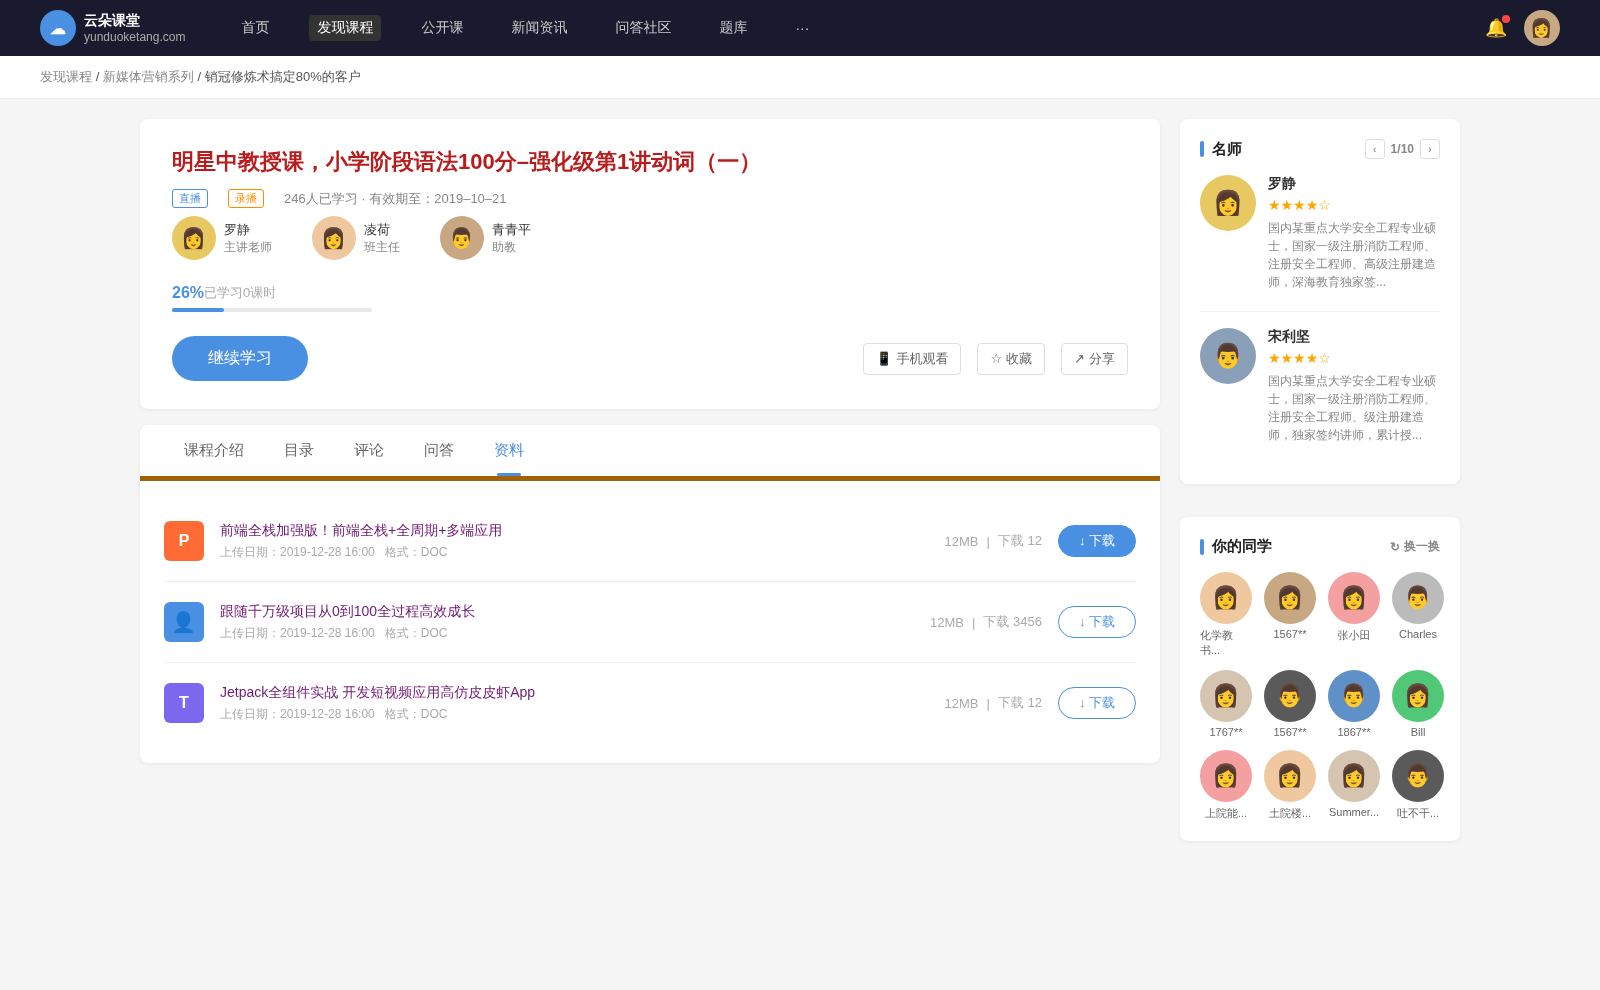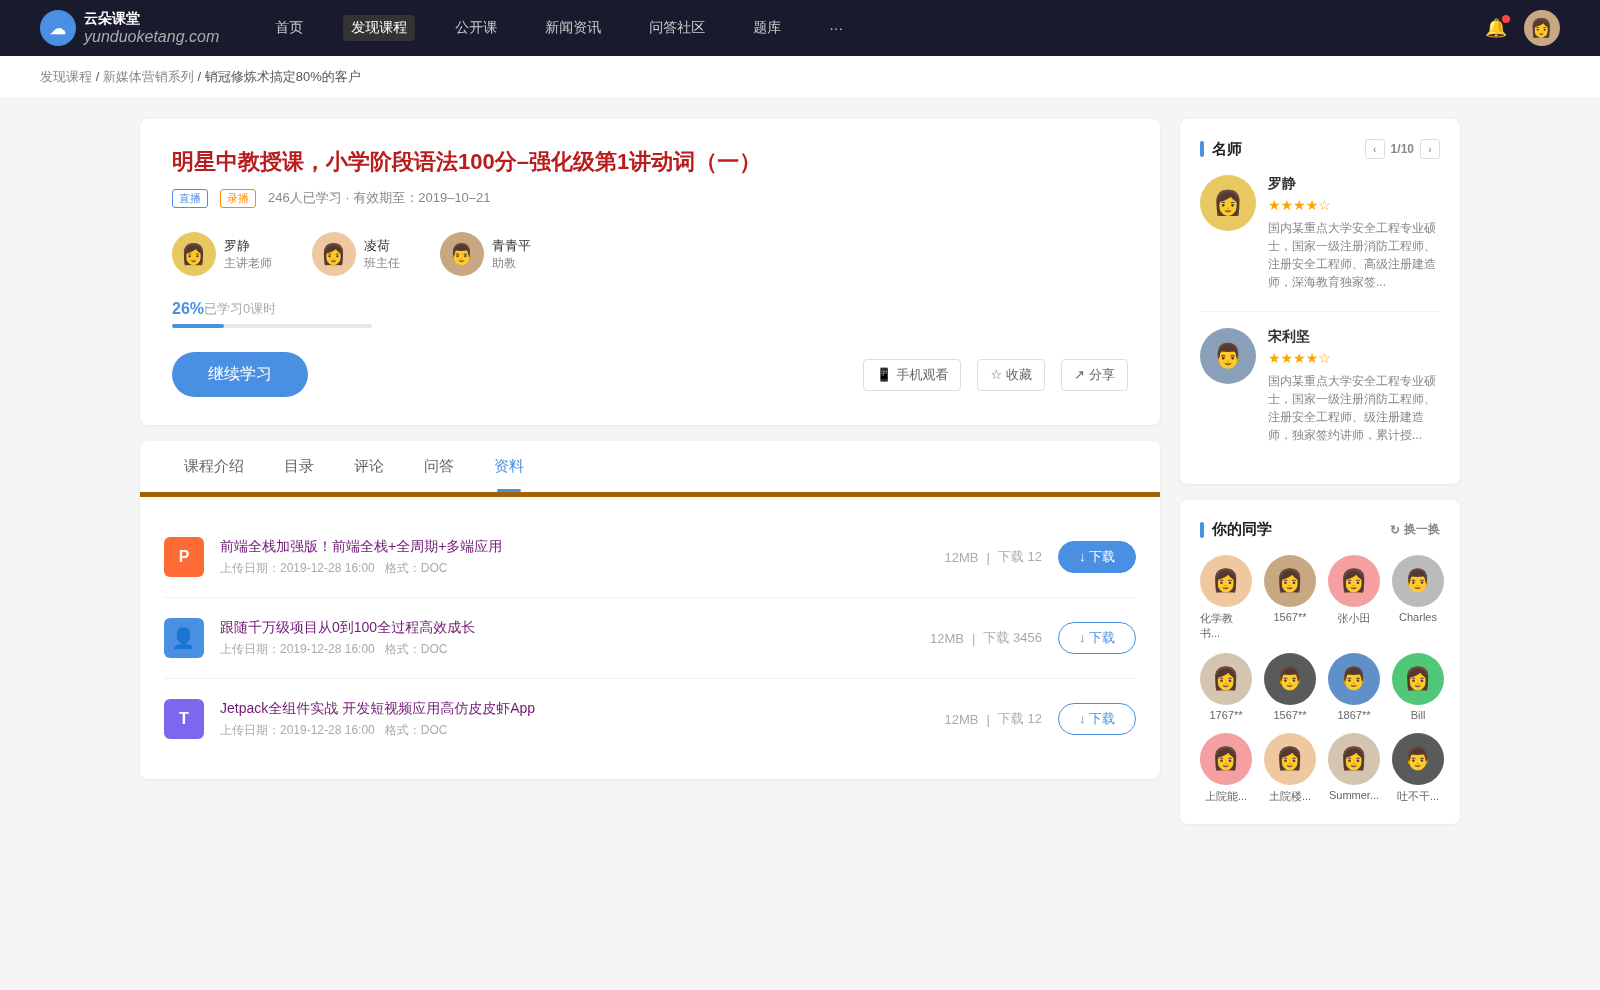--- a/index.html
+++ b/index.html
@@ -2,21 +2,21 @@
 <html><head>
   <meta charset="utf-8">
   <style>
     * { box-sizing: border-box; margin: 0; padding: 0; }
     body { font-family: -apple-system, BlinkMacSystemFont, "PingFang SC", "Microsoft YaHei", sans-serif; background: #f5f5f5; font-size: 14px; color: #333; }
 
     
     .navbar { background: #1a1a2e; height: 56px; display: flex; align-items: center; padding: 0 40px; gap: 32px; }
     .nav-logo { display: flex; align-items: center; gap: 8px; margin-right: 16px; }
     .nav-logo-icon { width: 36px; height: 36px; background: #4a90e2; border-radius: 50%; display: flex; align-items: center; justify-content: center; color: white; font-weight: bold; font-size: 16px; }
-    .nav-logo-sub { font-size: 16px; color: #aaa; font-style: italic; }
+    .nav-logo-sub { font-size: 12px; color: #aaa; }
     .nav-item { color: #ccc; font-size: 14px; cursor: pointer; padding: 4px 8px; }
     .nav-item.active { color: white; background: #333; border-radius: 4px; }
     .nav-right { margin-left: auto; display: flex; align-items: center; gap: 16px; }
     .nav-bell { color: #ccc; font-size: 18px; position: relative; cursor: pointer; }
     .nav-bell-dot { width: 8px; height: 8px; background: #ff4444; border-radius: 50%; position: absolute; top: -2px; right: -2px; }
     .nav-avatar { width: 36px; height: 36px; border-radius: 50%; background: #c8a882; overflow: hidden; cursor: pointer; display: flex; align-items: center; justify-content: center; color: white; font-size: 18px; }
 
     
     .breadcrumb { background: white; padding: 12px 40px; font-size: 13px; color: #888; border-bottom: 1px solid #eee; }
     .breadcrumb span { color: #555; }
@@ -24,21 +24,21 @@
 
     
     .main-layout { display: flex; gap: 20px; padding: 20px 40px; max-width: 1400px; margin: 0 auto; }
 
     
     .left-col { flex: 1; min-width: 0; }
 
     
     .course-card { background: white; border-radius: 8px; padding: 28px 32px; margin-bottom: 16px; box-shadow: 0 1px 4px rgba(0,0,0,0.06); }
     .course-title { font-size: 22px; font-weight: bold; color: #b91c1c; margin-bottom: 12px; }
-    .course-meta { display: flex; align-items: flex-start; gap: 12px; margin-bottom: 24px; }
+    .course-meta { display: flex; align-items: flex-end; gap: 20px; margin-bottom: 8px; }
     .tag { border: 1px solid #4a90e2; color: #4a90e2; font-size: 11px; padding: 1px 6px; border-radius: 3px; }
     .tag.orange { border-color: #ff8c00; color: #ff8c00; }
     .meta-text { color: #888; font-size: 13px; }
     .teachers { display: flex; gap: 40px; margin-bottom: 24px; }
     .teacher { display: flex; align-items: center; gap: 8px; }
     .teacher-avatar { width: 44px; height: 44px; border-radius: 50%; background: #ddd; overflow: hidden; display: flex; align-items: center; justify-content: center; font-size: 20px; }
     .teacher-info { display: flex; flex-direction: column; }
     .teacher-name { font-size: 13px; font-weight: 500; color: #333; }
     .teacher-role { font-size: 12px; color: #888; }
     .progress-section { margin-bottom: 24px; }
@@ -68,21 +68,21 @@
     .file-icon.purple { background: #7b68ee; }
     .file-info { flex: 1; min-width: 0; }
     .file-name { font-size: 14px; color: #701a75; font-weight: 500; margin-bottom: 4px; }
     .file-meta { font-size: 12px; color: #aaa; }
     .file-stats { display: flex; align-items: center; gap: 8px; color: #888; font-size: 13px; white-space: nowrap; }
     .file-stats span { color: #aaa; }
     .btn-download { border: 1px solid #4a90e2; color: #4a90e2; background: white; border-radius: 20px; padding: 6px 20px; font-size: 13px; cursor: pointer; display: flex; align-items: center; gap: 4px; white-space: nowrap; }
     .btn-download.filled { background: #4a90e2; color: white; }
 
     
-    .right-col { width: 280px; flex-shrink: 0; display: flex; flex-direction: column; gap: 16px; }
+    .right-col { width: 280px; flex-shrink: 0; display: flex; flex-direction: column; gap: 33px; }
 
     
     .panel { background: white; border-radius: 8px; padding: 20px; box-shadow: 0 1px 4px rgba(0,0,0,0.06); }
     .panel-title { font-size: 15px; font-weight: bold; color: #222; margin-bottom: 16px; display: flex; align-items: center; justify-content: space-between; }
     .panel-title-bar { display: flex; align-items: center; gap: 8px; }
     .panel-title-bar::before { content: ''; width: 4px; height: 16px; background: #4a90e2; border-radius: 2px; display: block; }
     .panel-nav { display: flex; align-items: center; gap: 6px; font-size: 12px; color: #888; }
     .panel-nav-btn { width: 20px; height: 20px; border: 1px solid #ddd; border-radius: 3px; display: flex; align-items: center; justify-content: center; cursor: pointer; font-size: 10px; color: #999; }
     .teacher-panel-item { display: flex; gap: 12px; margin-bottom: 20px; }
     .teacher-panel-avatar { width: 56px; height: 56px; border-radius: 50%; background: #e8d5b5; overflow: hidden; flex-shrink: 0; display: flex; align-items: center; justify-content: center; font-size: 24px; }

